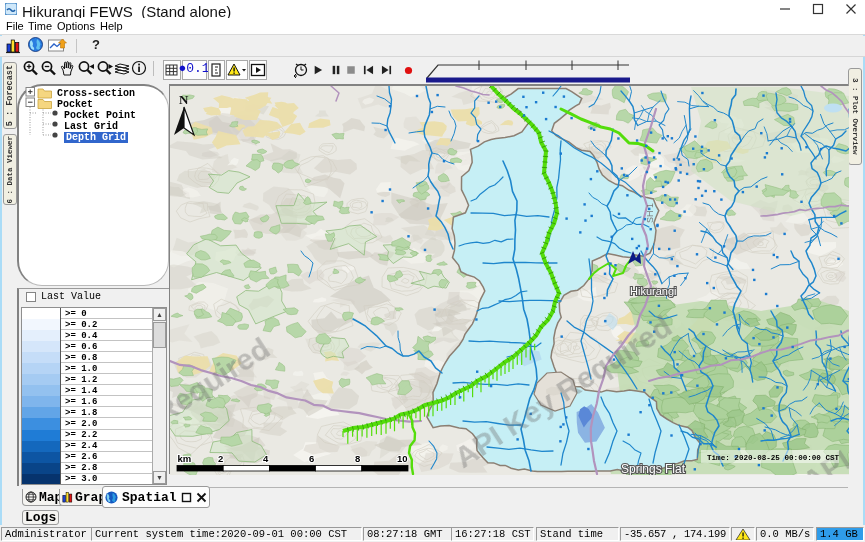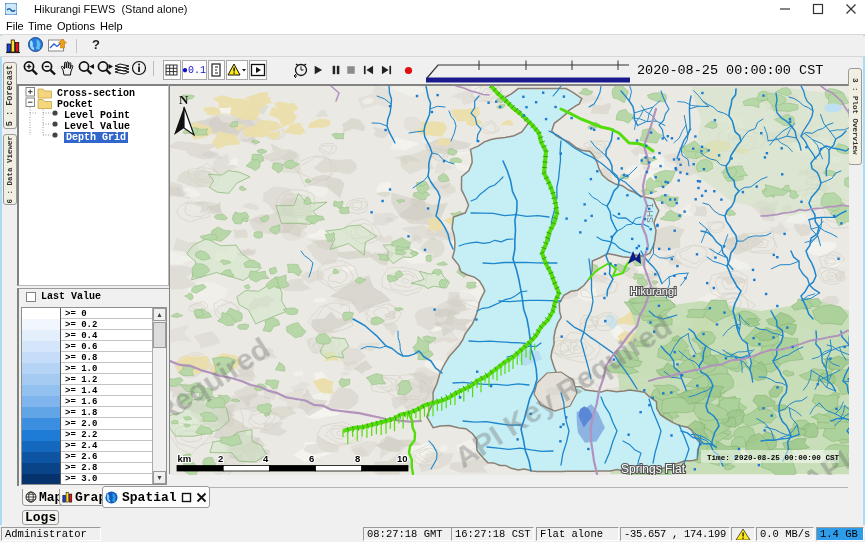--- a/index.html
+++ b/index.html
@@ -1,41 +1,41 @@
 <!DOCTYPE html>
 <html><head><meta charset="utf-8"><style>
 * { margin:0; padding:0; box-sizing:border-box; }
 html,body { width:865px; height:542px; overflow:hidden; }
 body { font-family:"Liberation Sans",sans-serif; background:#f0f0f0; position:relative; }
 .abs { position:absolute; }
 .mono { font-family:"Liberation Mono",monospace; }
 
 
 #titlebar { left:0; top:0; width:865px; height:18px; background:#ffffff; }
-#title-text { left:34px; top:3px; font-size:11px; color:#111; }
+#title-text { left:22px; top:3px; font-size:15px; color:#111; }
 .winbtn { top:2px; width:14px; height:14px; }
 
 #menubar { left:0; top:18px; width:865px; height:17px; background:#ffffff; border-bottom:1px solid #d9d9d9; font-size:11px; color:#000; }
 .mitem { position:absolute; top:2px;text-align:center; }
 
 #toolbar1 { left:0; top:36px; width:865px; height:21px; background:#f0f0f0; border-bottom:1px solid #d6d6d6; }
 
 #toolbar2 { left:17px; top:57px; width:831px; height:27px; background:#f0f0f0; }
 .tbtn { position:absolute; top:3px; height:20px; background:#fdfdfd; border:1px solid #a8a8a8; }
 
 .vtab { position:absolute; background:#f1efe2; border:1px solid #9a9a9a; border-radius:3px;
         font-family:"Liberation Mono",monospace; font-size:8.5px; font-weight:bold; color:#333;
         display:flex; align-items:center; justify-content:center; overflow:hidden; }
 .vtext-up, .vtext-dn { white-space:nowrap; }
 .vtext-up { writing-mode:vertical-rl; transform:rotate(180deg); letter-spacing:0px; }
 .vtext-dn { writing-mode:vertical-rl; letter-spacing:0px; }
 
 #treepanel { left:17px; top:84px; width:152px; height:202px; background:#fff;
    border-top:2px solid #828282; border-left:2px solid #828282; border-right:1px solid #b9b9b9; border-bottom:1px solid #b9b9b9;
-   font-family:"Liberation Mono",monospace; font-size:10px; font-weight:bold; color:#000; }
+   font-family:"Liberation Mono",monospace; font-size:10px; font-weight:bold; color:#000;border-radius:25px; }
 #legendpanel { left:17px; top:288px; width:152px; height:198px; background:#f0f0f0;
    border-top:1px solid #9a9a9a; border-left:2px solid #828282; }
 #legendtable { position:absolute; left:2px; top:18px; width:146px; height:178px; background:#fff;
    border:1px solid #8f8f8f; overflow:hidden; }
 .lrow { height:11.05px; border-bottom:1px solid #c3c3c3; position:relative; }
 .lsw { position:absolute; left:0; top:0; width:39px; height:11.05px; border-right:1px solid #555; }
 .llb { position:absolute; left:43px; top:0.5px; font-family:"Liberation Mono",monospace; font-size:9px; font-weight:bold; color:#000; }
 #lscroll { position:absolute; right:0px; top:0px; width:14px; height:176px; background:#f0f0f0; border-left:1px solid #aaa; }
 .sbtn { position:absolute; left:0; width:13px; height:13px; background:#f0f0f0; border:1px solid #9a9a9a; font-size:7px; color:#444; text-align:center; line-height:12px; }
 
@@ -149,21 +149,21 @@
     <svg width="16" height="18" viewBox="0 0 16 18" style="margin-top:0px">
         <g stroke="#333" stroke-width="1" fill="#fff">
       <rect x="2" y="4" width="11" height="10"></rect>
           <line x1="2" y1="7.3" x2="13" y2="7.3"></line>
           <line x1="2" y1="10.6" x2="13" y2="10.6"></line>
       <line x1="5.7" y1="4" x2="5.7" y2="14"></line>
           <line x1="9.4" y1="4" x2="9.4" y2="14"></line>
         </g>
       </svg>
   </div>
-  <div class="tbtn mono" style="left:165px;width:25px;font-size:10px;color:#1111cc;display:flex;align-items:center;justify-content:center;gap:1px">●0.1<svg width="6" height="5" viewBox="0 0 6 5">
+  <div class="tbtn mono" style="left:165px;width:25px;font-size:13px;color:#1111cc;display:flex;justify-content:center;gap:1px">●0.1<svg width="6" height="5" viewBox="0 0 6 5">
         <polygon points="0,1 6,1 3,4.6" fill="#222"></polygon>
       </svg></div>
   <div class="tbtn" style="left:191px;width:17px">
     <svg width="15" height="18" viewBox="0 0 15 18">
         <rect x="3" y="3" width="8" height="12" fill="#fff" stroke="#222" stroke-width="1.2"></rect>
     <line x1="6" y1="6" x2="9" y2="6" stroke="#222" stroke-width="1"></line>
         <line x1="6" y1="9" x2="8" y2="9" stroke="#222" stroke-width="1"></line>
         <line x1="6" y1="12" x2="9" y2="12" stroke="#222" stroke-width="1"></line>
       </svg>
   </div>
@@ -216,21 +216,20 @@
     <path d="M3 19 L14 6 L205 6" fill="none" stroke="#333" stroke-width="1.2"></path>
     <line x1="3" y1="19.5" x2="205" y2="19.5" stroke="#555" stroke-width="0.8"></line>
     <g stroke="#333" stroke-width="1">
       <line x1="55" y1="1.5" x2="55" y2="11"></line>
         <line x1="102" y1="1.5" x2="102" y2="11"></line>
       <line x1="148" y1="1.5" x2="148" y2="11"></line>
         <line x1="194" y1="1.5" x2="194" y2="11"></line>
     </g>
     <rect x="2" y="18.5" width="204" height="5" fill="#1a1a8c"></rect>
   </svg>
-  <div class="abs mono" style="left:620px;top:6px;font-size:13.5px;color:#000">2020-08-25 00:00:00 CST</div>
 </div>
 
 <div class="vtab" style="left:3px;top:62px;width:14px;height:67px">
     <span class="vtext-up">5 : Forecast</span>
   </div>
 <div class="vtab" style="left:3px;top:134px;width:14px;height:71px">
     <span class="vtext-up" style="font-size:7.5px">6 : Data Viewer</span>
   </div>
 
 <div class="vtab" style="left:848px;top:68px;width:14px;height:97px">
@@ -259,28 +258,28 @@
       <path d="M19 3 l5 0 l1.5 2 l7 0 l0 7 l-13.5 0 Z" fill="#f5d680" stroke="#c9a33c" stroke-width="0.8"></path>
       <path d="M19 13.5 l5 0 l1.5 2 l7 0 l0 7 l-13.5 0 Z" fill="#f5d680" stroke="#c9a33c" stroke-width="0.8"></path>
     </g>
 
     <circle cx="36" cy="27" r="2.6" fill="#444"></circle>
     <circle cx="36" cy="38" r="2.6" fill="#444"></circle>
     <circle cx="36" cy="49" r="2.6" fill="#444"></circle>
   </svg>
   <div class="abs" style="left:38px;top:2px">Cross-section</div>
   <div class="abs" style="left:38px;top:13px">Pocket</div>
-  <div class="abs" style="left:45px;top:24px">Level Point</div>
-  <div class="abs" style="left:45px;top:35px">Level Value</div>
+  <div class="abs" style="left:45px;top:24px">Pocket Point</div>
+  <div class="abs" style="left:45px;top:35px">Last Grid</div>
   <div class="abs" style="left:45px;top:46px;background:#3166cc;color:#fff;padding:0 2px">Depth Grid</div>
 </div>
 
 <div class="abs" id="legendpanel">
   <div class="abs" style="left:7px;top:3px;width:10px;height:10px;background:#fff;border:1px solid #848484"></div>
-  <div class="abs mono" style="left:22px;top:2px;font-size:10px;font-weight:bold">Last Value</div>
+  <div class="abs mono" style="left:22px;top:2px;font-size:10px;font-weight:normal">Last Value</div>
   <div id="legendtable">
     <div class="lrow">
         <div class="lsw" style="background:#ffffff"></div>
         <div class="llb">&gt;= 0</div>
       </div>
       <div class="lrow">
         <div class="lsw" style="background:#f2f7fe"></div>
         <div class="llb">&gt;= 0.2</div>
       </div>
       <div class="lrow">
@@ -1786,23 +1785,24 @@
     </svg>
   <svg width="11" height="11" viewBox="0 0 11 11">
       <path d="M1.5 1.5 L9.5 9.5 M9.5 1.5 L1.5 9.5" stroke="#111" stroke-width="1.8"></path>
     </svg>
 </div>
 
 <div class="btab" style="left:22px;top:510px;height:15px;border:1px solid #9a9a9a;border-radius:3px">Logs</div>
 
 <div class="abs" id="statusbar">
   <div class="scell" style="left:1px;width:100px">Administrator</div>
+  <div class="scell" style="left:91px;width:271px">Current system time:2020-09-01 00:00 CST</div>
   <div class="scell" style="left:363px;width:98px">08:27:18 GMT</div>
   <div class="scell" style="left:451px;width:83px">16:27:18 CST</div>
-  <div class="scell" style="left:536px;width:83px">Flat alone</div>
+  <div class="scell" style="left:536px;width:83px">Stand time</div>
   <div class="scell" style="left:620px;width:110px;letter-spacing:-0.3px">-35.657 , 174.199</div>
   <div class="scell" style="left:731px;width:24px;padding:0">
     <svg width="16" height="13" viewBox="0 0 16 13" style="margin-left:3px">
         <polygon points="8,1 15,12 1,12" fill="#ffe818" stroke="#333" stroke-width="0.8"></polygon>
     <rect x="7.4" y="4.5" width="1.3" height="4" fill="#111"></rect>
         <rect x="7.4" y="9.5" width="1.3" height="1.4" fill="#111"></rect>
       </svg>
   </div>
   <div class="scell" style="left:756px;width:58px">0.0 MB/s</div>
   <div class="scell" style="left:816px;width:48px;background:#2f9ce9">1.4 GB</div>

